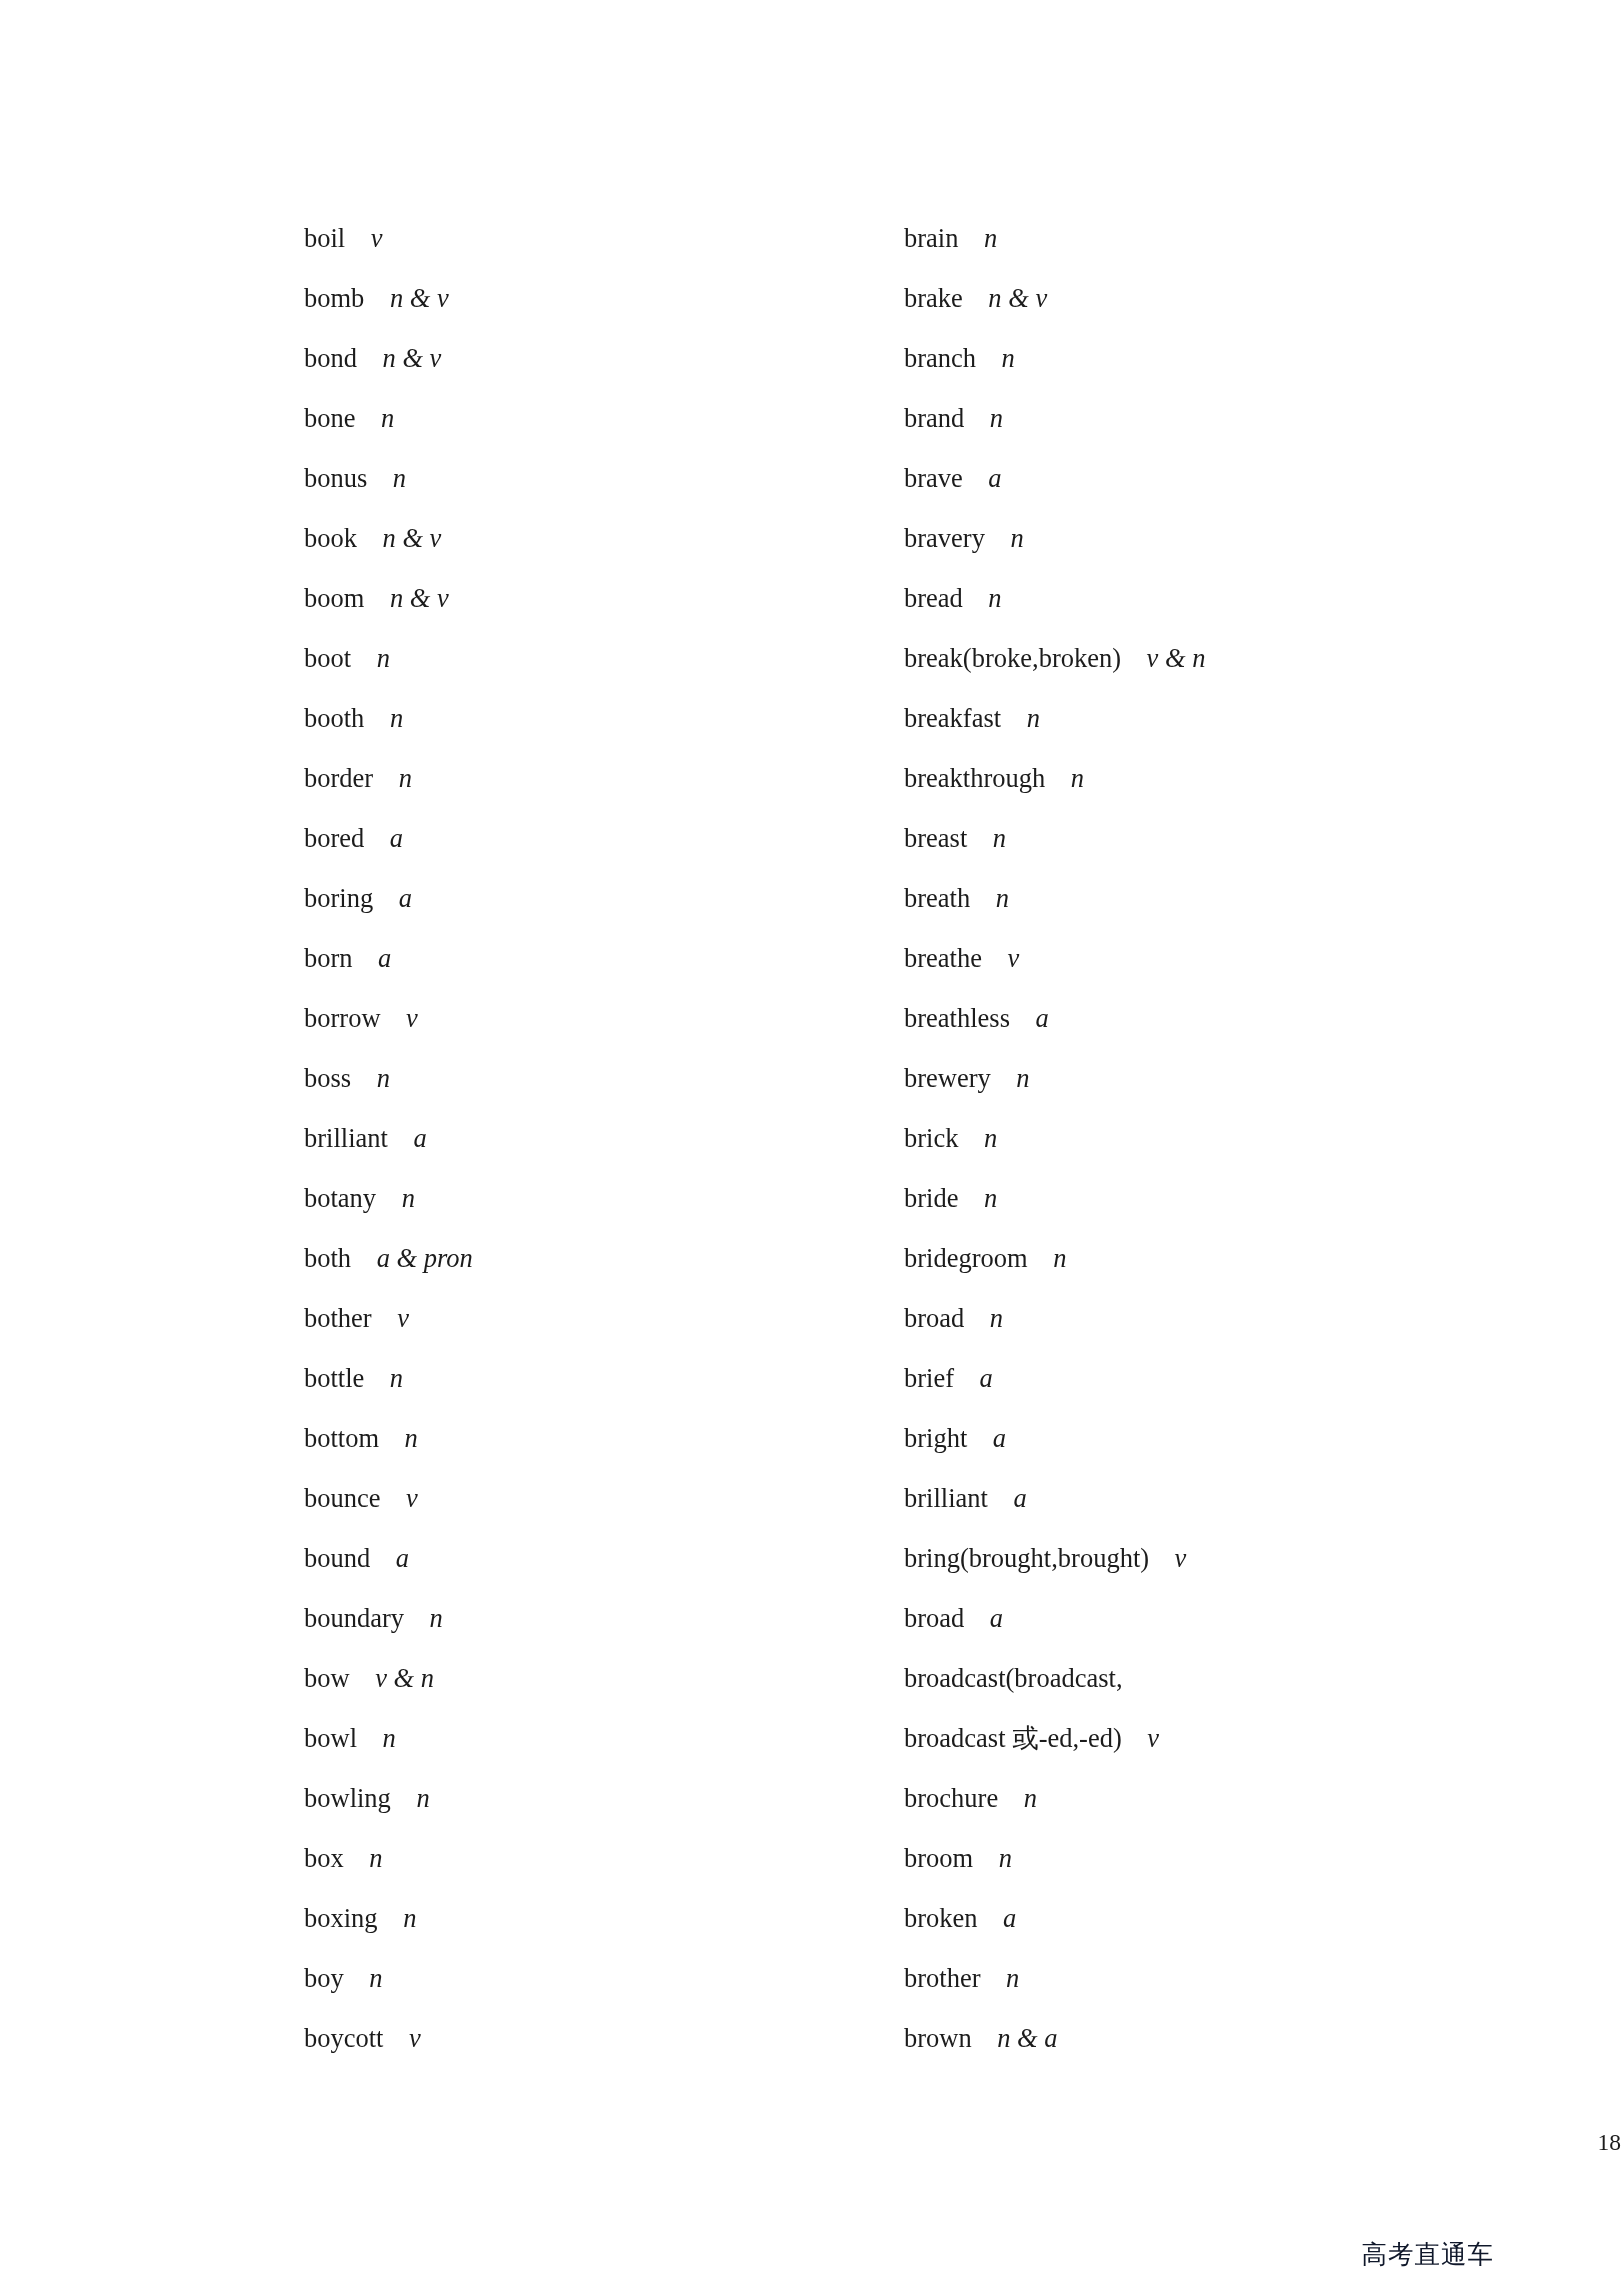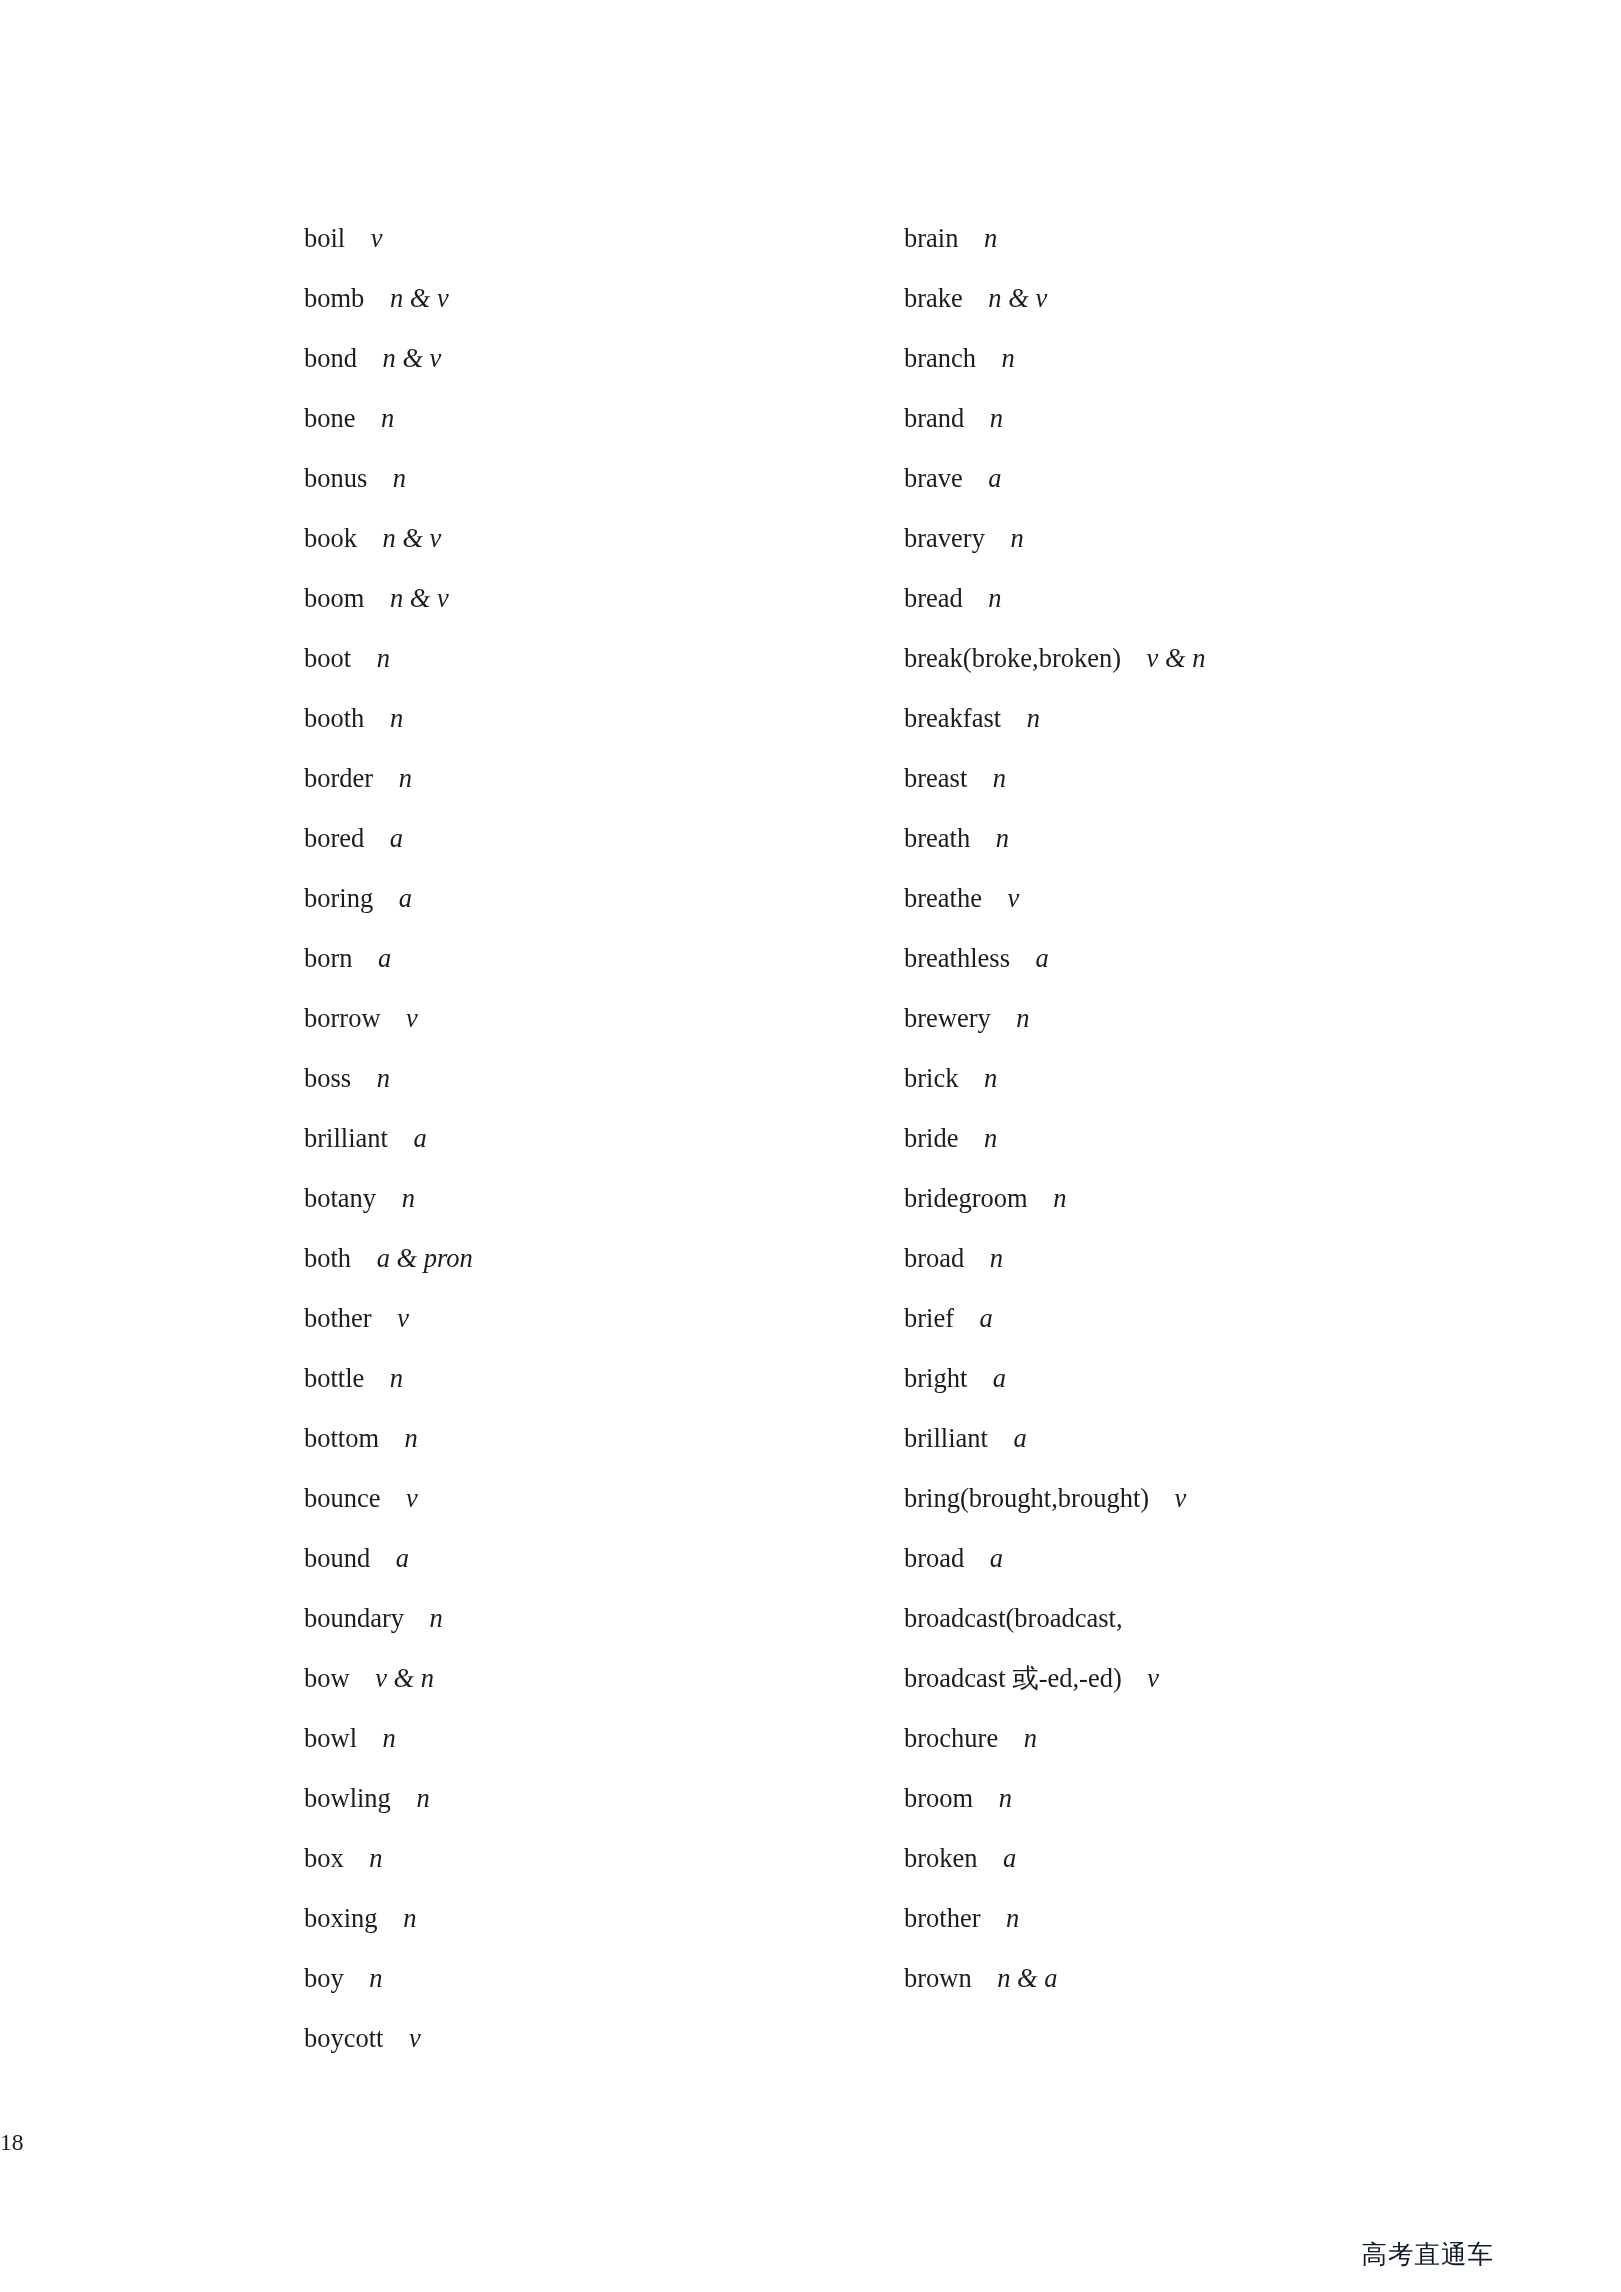--- a/index.html
+++ b/index.html
@@ -34,21 +34,21 @@
   }
   .pos {
     font-style: italic;
     margin-left: 25.5px;
   }
   .page-number {
     position: absolute;
     top: 2129px;
     left: 0;
     width: 100%;
-    text-align: left;
+    text-align: right;
     font-size: 23.5px;
     color: #1c1c1c;
   }
   .watermark {
     position: absolute;
     top: 2237px;
     right: 127px;
     font-size: 25.5px;
     color: #0f172a;
     font-family: "Liberation Sans", sans-serif;
@@ -216,20 +216,23 @@
   </div>
 
   <div class="entry">
     <span class="word">break(broke,broken)</span><span class="pos">v &amp; n</span>
   </div>
 
   <div class="entry">
     <span class="word">breakfast</span><span class="pos">n</span>
   </div>
 
+  <div class="entry">
+    <span class="word">breakthrough</span><span class="pos">n</span>
+  </div>
 
   <div class="entry">
     <span class="word">breast</span><span class="pos">n</span>
   </div>
 
   <div class="entry">
     <span class="word">breath</span><span class="pos">n</span>
   </div>
 
   <div class="entry">

